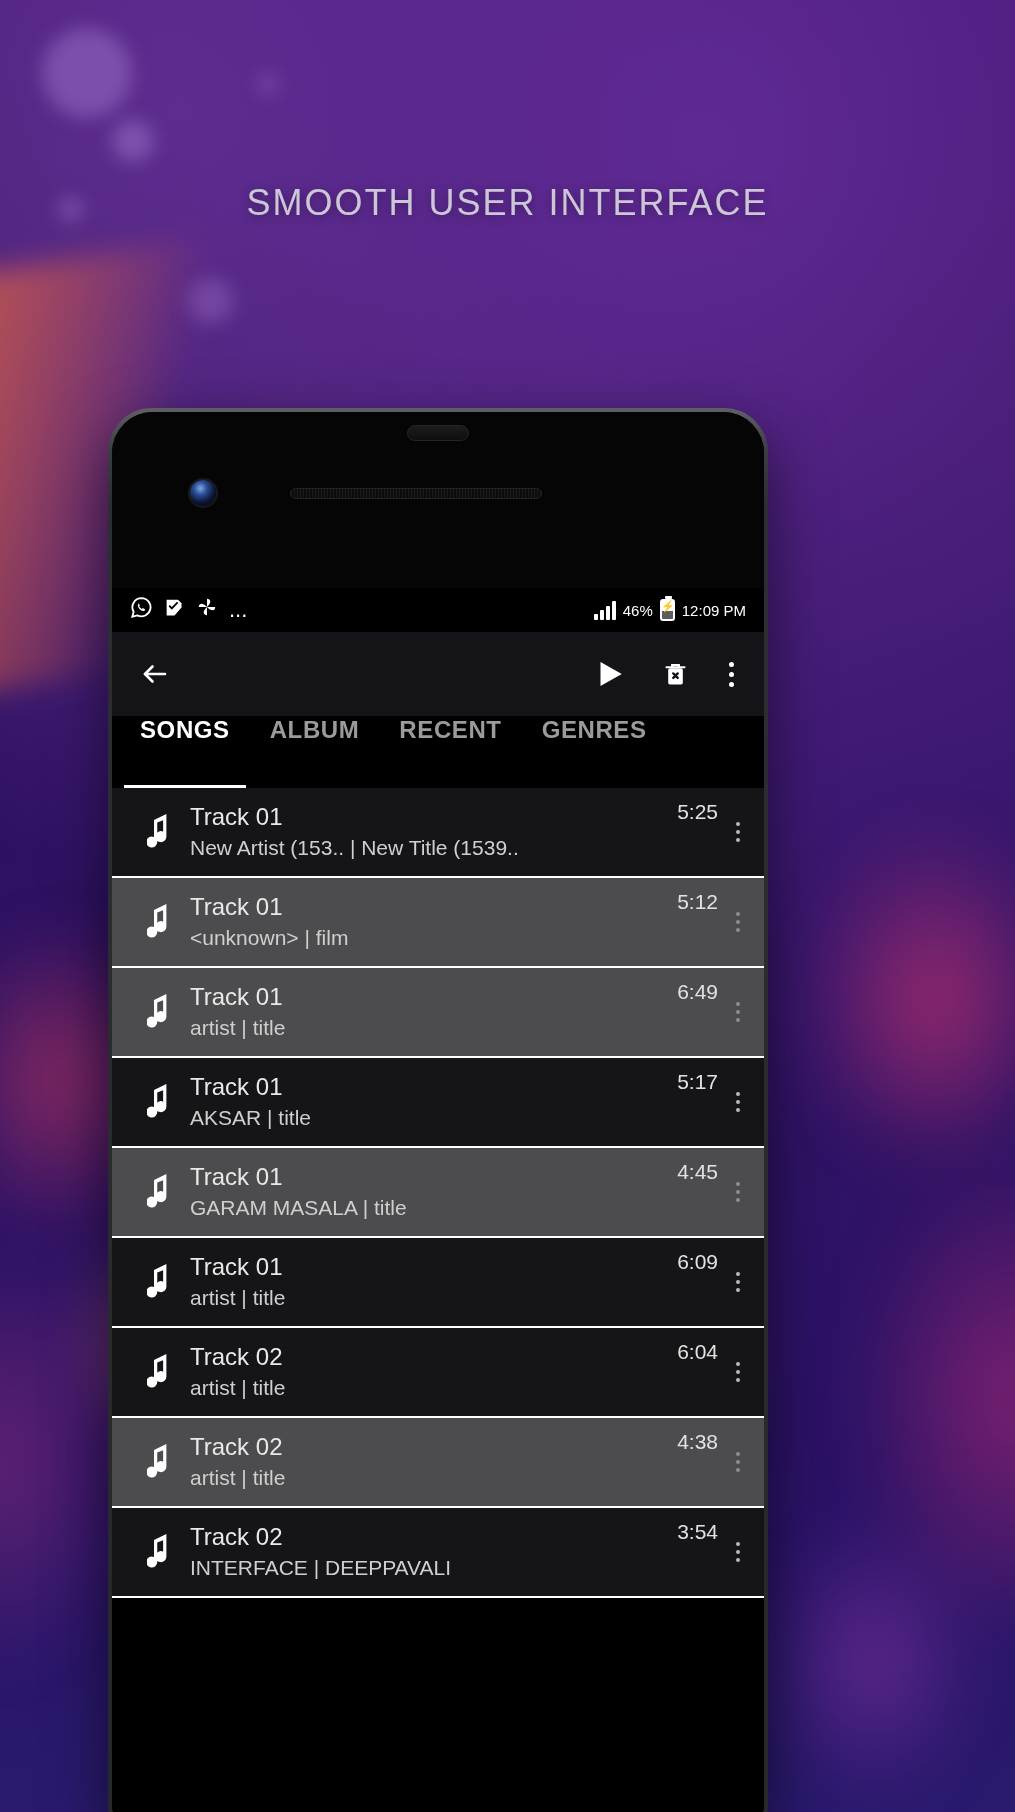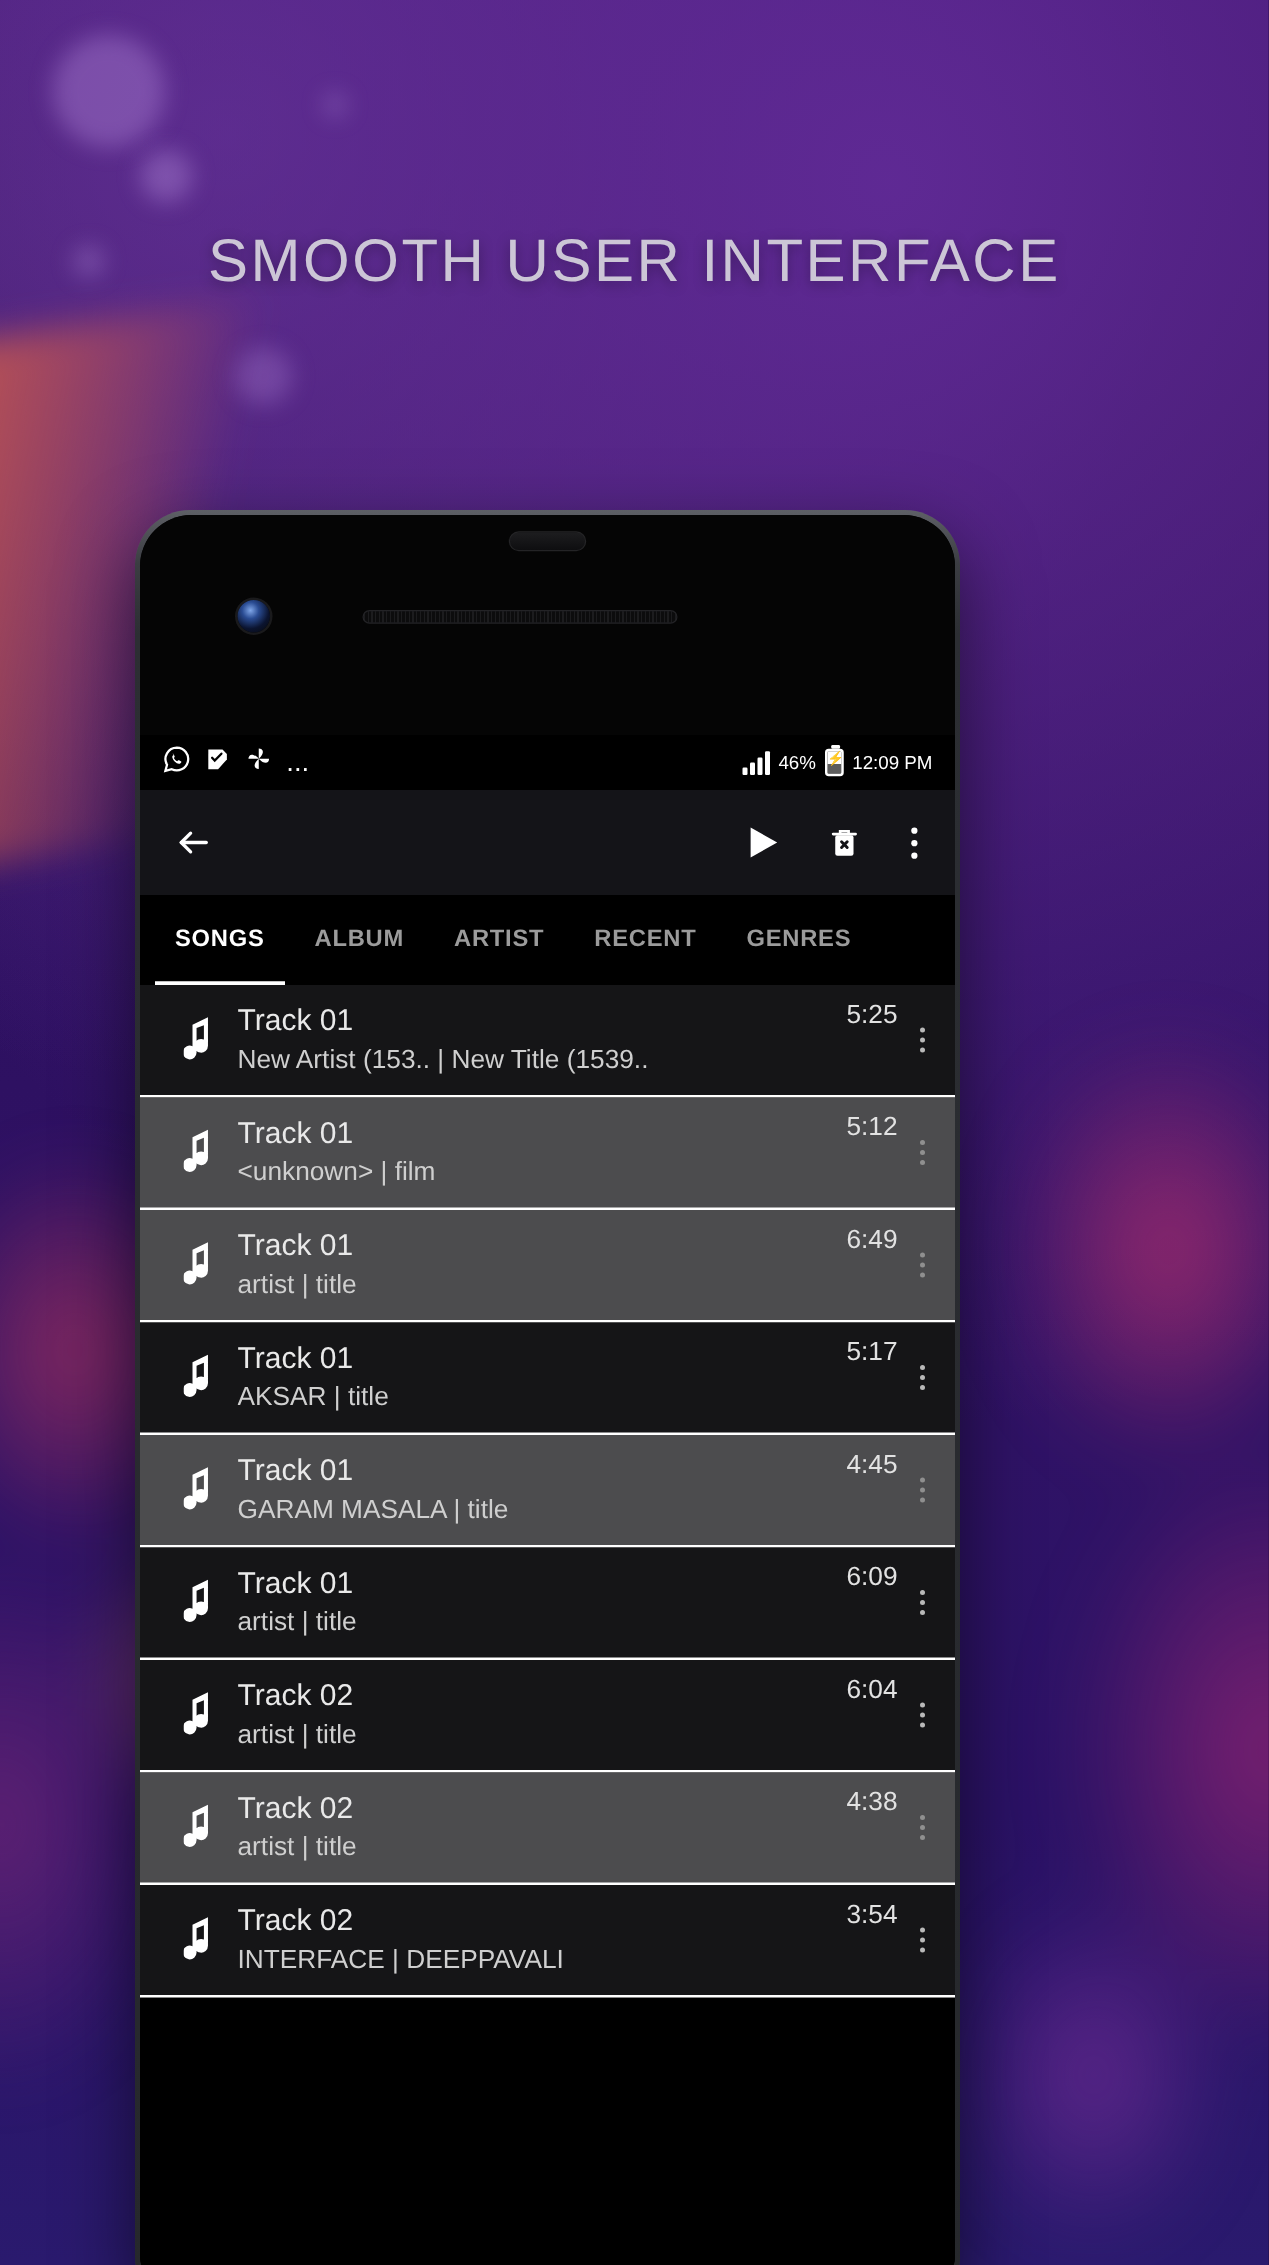--- a/index.html
+++ b/index.html
@@ -47,21 +47,21 @@
   .b1 { left:42px;  top:28px;  width:90px;  height:90px;  background:rgba(175,130,215,0.42); }
   .b2 { left:112px; top:120px; width:42px;  height:42px;  background:rgba(180,140,220,0.40); }
   .b3 { left:188px; top:278px; width:46px;  height:46px;  background:rgba(170,125,210,0.34); }
   .b4 { left:58px;  top:196px; width:26px;  height:26px;  background:rgba(185,150,225,0.30); }
   .b5 { left:258px; top:74px;  width:20px;  height:20px;  background:rgba(190,155,230,0.26); }
 
   
   #promo-title {
     position:absolute; top:182px; left:0; width:100%;
     text-align:center;
-    font-size:48px; letter-spacing:2.0px; font-weight:400;
+    font-size:36px; letter-spacing:2.0px; font-weight:400;
     color:#ccc6d6;
     text-shadow:0 2px 10px rgba(0,0,0,0.35);
   }
 
   
   #phone {
     position:absolute; left:108px; top:408px;
     width:660px; height:1420px;
     border-radius:44px 44px 20px 20px;
     background:linear-gradient(180deg,#5e6066 0%, #3b3d42 3%, #2c2e33 7%, #26282c 100%);
@@ -145,22 +145,22 @@
   #delete-btn svg { width:27px; height:32px; }
   #menu-dots { display:flex; flex-direction:column; gap:5px; padding:4px; }
   #menu-dots span { width:5px; height:5px; border-radius:50%; background:#fff; display:block; }
 
   
   #tabs {
     height:72px; background:#000; display:flex; align-items:stretch;
     padding-left:8px;
   }
   .tab {
-    display:flex; align-items:center; justify-content:center;
-    font-size:19px; font-weight:700; letter-spacing:0.6px;
+    display:flex; align-items:flex-start; justify-content:center;
+    font-size:24px; font-weight:700; letter-spacing:0.6px;
     color:#9b9b9b; cursor:pointer; position:relative;
     padding:0 20px;
   }
   .tab.active { color:#ffffff; }
   .tab.active::after {
     content:""; position:absolute; left:4px; right:4px; bottom:0;
     height:3px; background:#ffffff;
   }
 
   
@@ -295,23 +295,20 @@
       </div>
 
       <div id="tabs">
         <div class="tab active">
             <span>SONGS</span>
           </div>
         <div class="tab">
             <span>ALBUM</span>
           </div>
         <div class="tab">
-            <span>ARTIST</span>
-          </div>
-        <div class="tab">
             <span>RECENT</span>
           </div>
         <div class="tab">
             <span>GENRES</span>
           </div>
       </div>
 
       <div id="song-list">
           <div class="song-row dark">
             <div class="note-icon">

